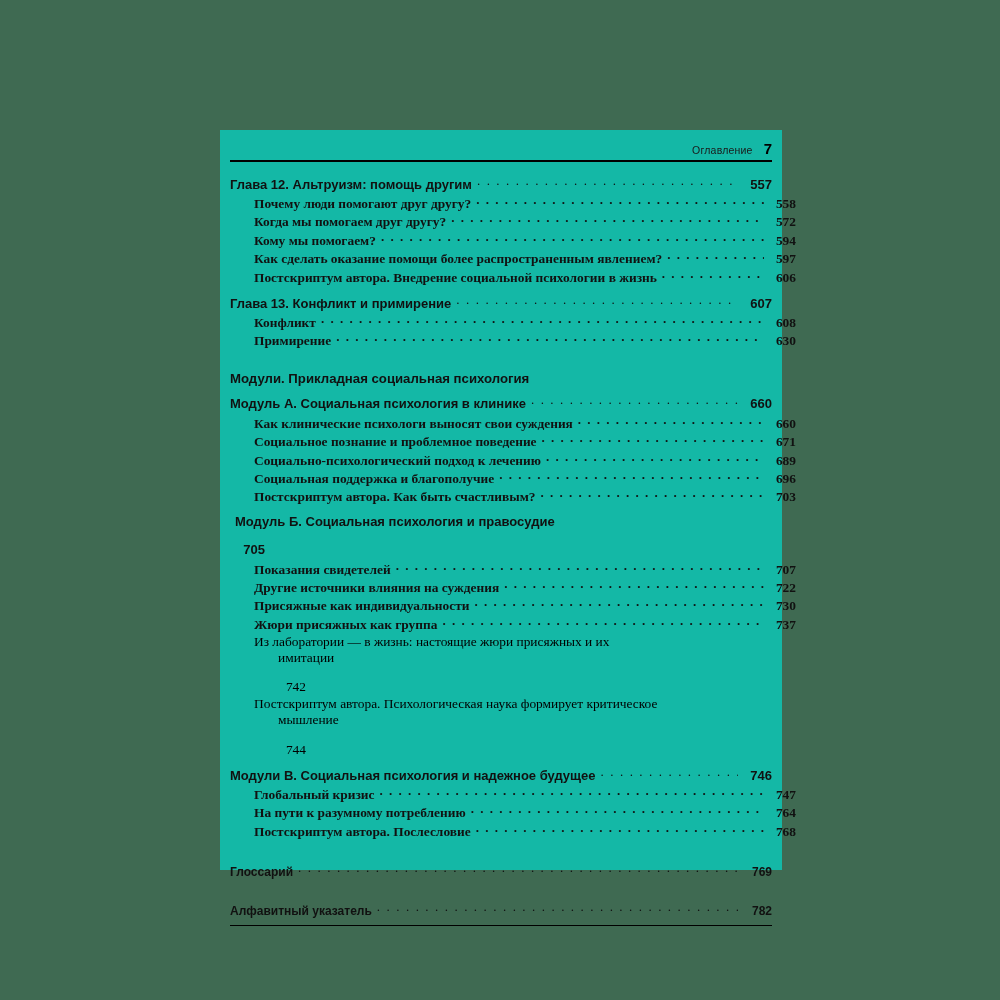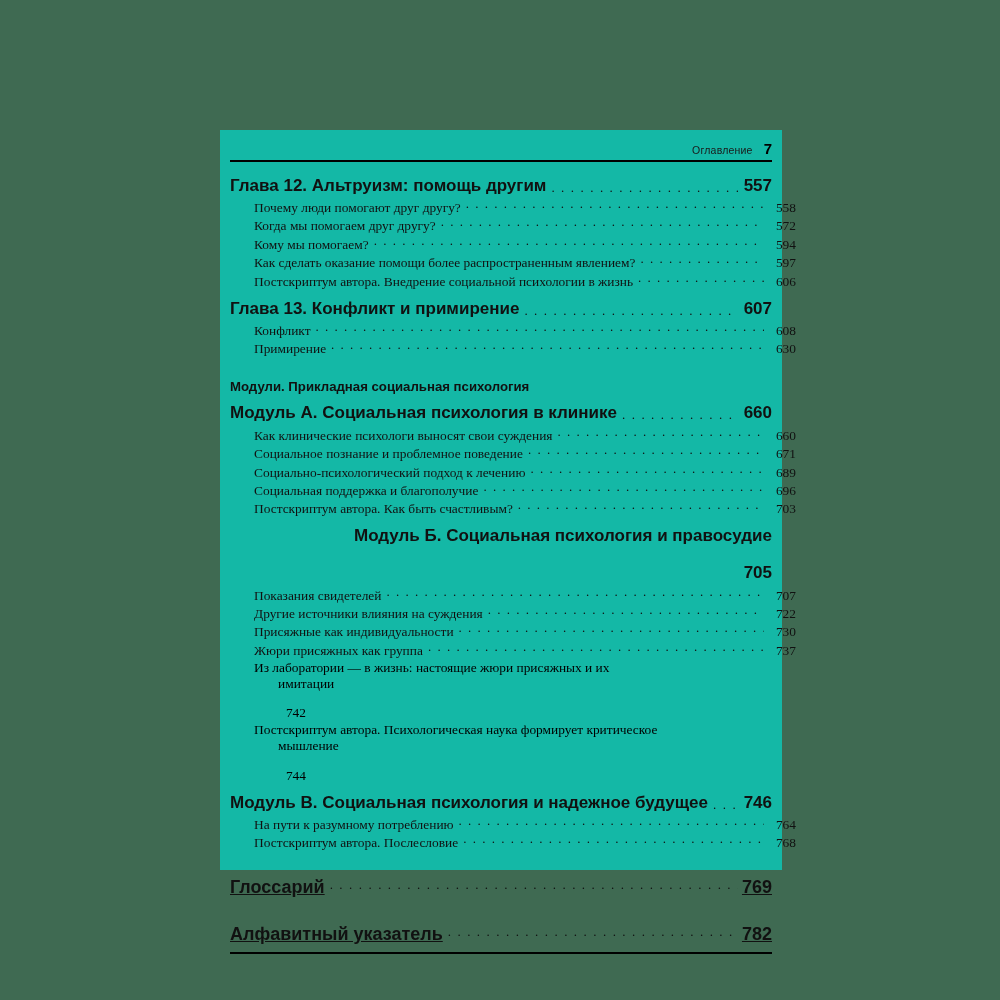--- a/index.html
+++ b/index.html
@@ -53,20 +53,21 @@
   }
   .toc {
     padding: 14px 10px 0 10px;
     box-sizing: border-box;
   }
   .row {
     display: flex;
     align-items: baseline;
     width: 100%;
     color: #111;
+    font-weight: bold;
   }
   .row .label {
     white-space: pre-wrap;
   }
   .leader {
     flex: 1 1 auto;
     margin: 0 4px 0 5px;
     position: relative;
     height: 1em;
     overflow: hidden;
@@ -82,24 +83,23 @@
   .pg {
     flex: 0 0 auto;
     text-align: right;
     min-width: 26px;
   }
 
   
   .row.chapter {
     font-family: "Liberation Sans", sans-serif;
     font-weight: bold;
-    font-size: 17px;
+    font-size: 13px;
     margin-top: 0;
     margin-bottom: 3px;
-    align-items: flex-end;
   }
   .row.chapter .leader::before {
     font-family: "Liberation Serif", serif;
     font-weight: normal;
     font-size: 13px;
     letter-spacing: 1.6px;
   }
   .row.chapter .pg { min-width: 30px; }
 
   
@@ -138,22 +138,21 @@
     font-weight: bold;
     font-size: 13.2px;
     margin-top: 22px;
     margin-bottom: 6px;
     color: #111;
   }
 
   .row.toplevel {
     font-family: "Liberation Sans", sans-serif;
     font-weight: bold;
-    font-size: 18px;
-    text-decoration: underline;
+    font-size: 12px;
   }
   .row.toplevel .leader::before {
     font-family: "Liberation Serif", serif;
     font-weight: normal;
     font-size: 13px;
     letter-spacing: 1.6px;
   }
   .row.toplevel .pg { min-width: 30px; }
 
   .bottom-rule {
@@ -287,23 +286,28 @@
         </div>
         <div class="section-wrap">
           <span class="first-line">Постскриптум автора. Психологическая наука формирует критическое</span>
           <span class="second-line">
             <span class="label">мышление</span>
             <span class="leader"></span>
             <span class="pg">744</span>
           </span>
         </div>
         <div class="row chapter" style="margin-top: 9px;">
-          <span class="label">Модуль В. Социальная психология и надежное будущее</span>
+          <span class="label">Модули В. Социальная психология и надежное будущее</span>
           <span class="leader"></span>
           <span class="pg">746</span>
+        </div>
+        <div class="row section">
+          <span class="label">Глобальный кризис</span>
+          <span class="leader"></span>
+          <span class="pg">747</span>
         </div>
         <div class="row section">
           <span class="label">На пути к разумному потреблению</span>
           <span class="leader"></span>
           <span class="pg">764</span>
         </div>
         <div class="row section">
           <span class="label">Постскриптум автора. Послесловие</span>
           <span class="leader"></span>
           <span class="pg">768</span>

